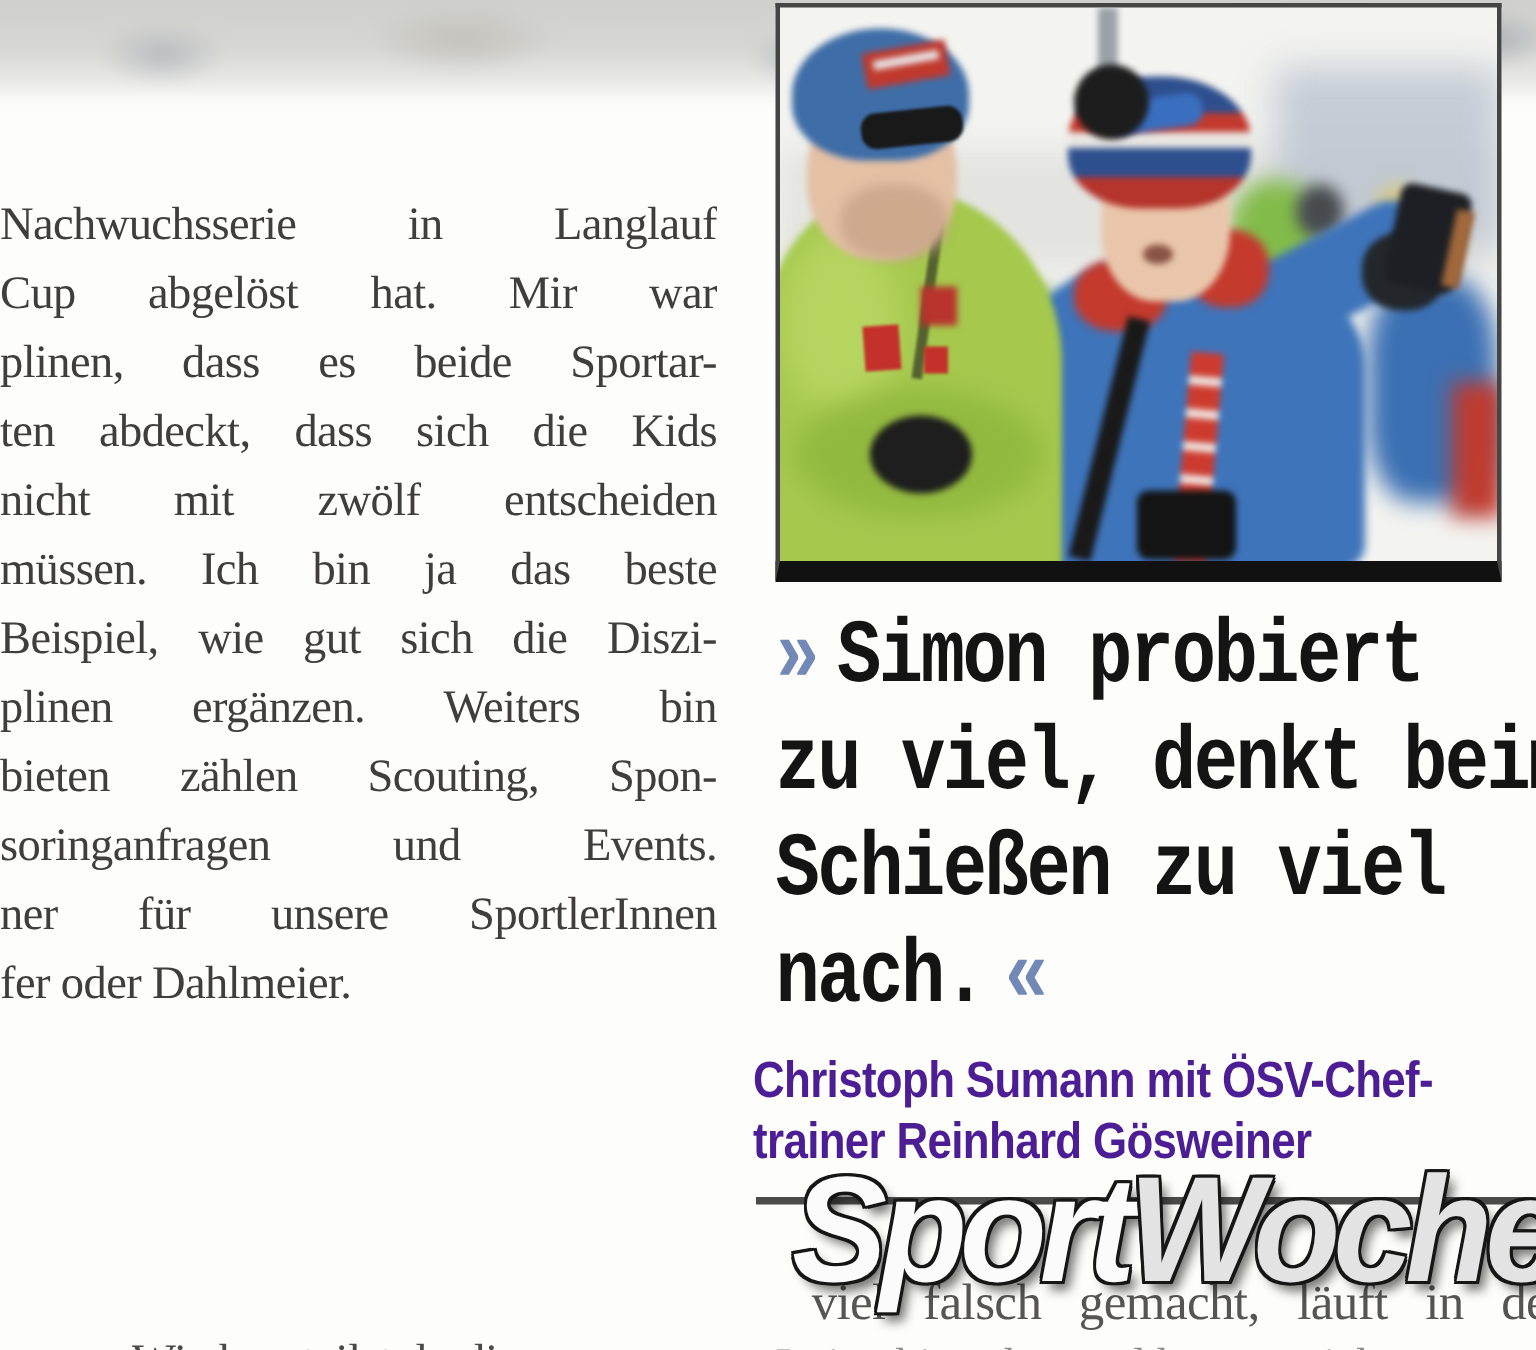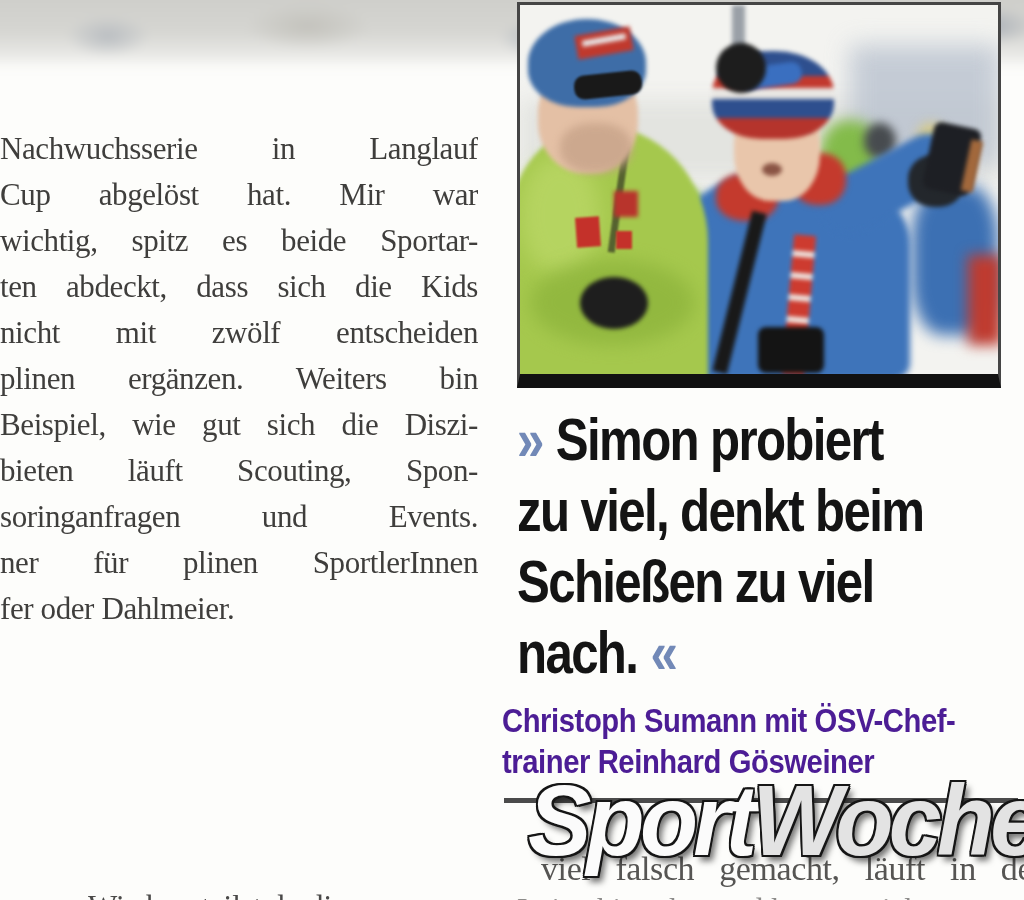--- a/index.html
+++ b/index.html
@@ -26,21 +26,21 @@
     color:#4a4948;font-size:31px;line-height:31px;text-indent:88px;}
 
   
   .photo{position:absolute;left:517px;top:2px;width:484px;height:386px;box-sizing:border-box;
     border:3px solid #454545;border-bottom:14px solid #111111;background:#f3f3f0;
     overflow:hidden;z-index:3;}
   .photo .sh{position:absolute;}
 
   
   .quote{position:absolute;left:517px;top:404px;width:507px;z-index:2;
-    font-family:Liberation Sans, sans-serif;font-weight:bold;color:#141414;}
+    font-family:Liberation Mono, monospace;font-weight:bold;color:#141414;}
   .qline{height:71px;line-height:71px;font-size:60px;letter-spacing:-2px;white-space:nowrap;
     transform:scaleX(0.82);transform-origin:0 50%;}
   .gmark{color:#7289b7;}
   .gmark.open{margin-right:16px;}
   .gmark.close{margin-left:16px;}
 
   
   .caption{position:absolute;left:502px;top:700px;width:507px;z-index:2;
     font-family:"Liberation Sans",sans-serif;font-weight:bold;color:#4c1d95;}
   .cline{height:41px;line-height:41px;font-size:34px;letter-spacing:-0.5px;white-space:nowrap;
@@ -68,28 +68,29 @@
 </head>
 <body>
 
 <div class="page">
 
   <div class="top-blur"></div>
 
   <div class="left-col">
     <div class="jl">Nachwuchsserie in Langlauf</div>
     <div class="jl">Cup abgelöst hat. Mir war</div>
-    <div class="jl">wichtig, spitz es beide Sportar-</div>
+    <div class="jl">plinen, dass es beide Sportar-</div>
     <div class="jl">ten abdeckt, dass sich die Kids</div>
     <div class="jl">nicht mit zwölf entscheiden</div>
+    <div class="jl">müssen. Ich bin ja das beste</div>
+    <div class="jl">Beispiel, wie gut sich die Diszi-</div>
     <div class="jl">plinen ergänzen. Weiters bin</div>
-    <div class="jl">Beispiel, wie gut sich die Diszi-</div>
-    <div class="jl">bieten läuft Scouting, Spon-</div>
+    <div class="jl">bieten zählen Scouting, Spon-</div>
     <div class="jl">soringanfragen und Events.</div>
-    <div class="jl">ner für plinen SportlerInnen</div>
+    <div class="jl">ner für unsere SportlerInnen</div>
     <div class="jl-left">fer oder Dahlmeier.</div>
   </div>
   <div class="clip-line">Wie beurteilst du die Leistungen</div>
 
   <figure class="photo" style="margin:0;">
 
     <div class="sh" style="left:0;top:95px;width:478px;height:80px;background:#e3e4e0;filter:blur(10px);"></div>
     <div class="sh" style="left:330px;top:40px;width:150px;height:120px;background:#b9c2cf;filter:blur(12px);opacity:.8;"></div>
     <div class="sh" style="left:212px;top:0;width:13px;height:92px;background:#9aa0a7;filter:blur(2px);"></div>
     <div class="sh" style="left:300px;top:115px;width:60px;height:75px;background:#83bb4a;border-radius:45%;filter:blur(7px);"></div>

